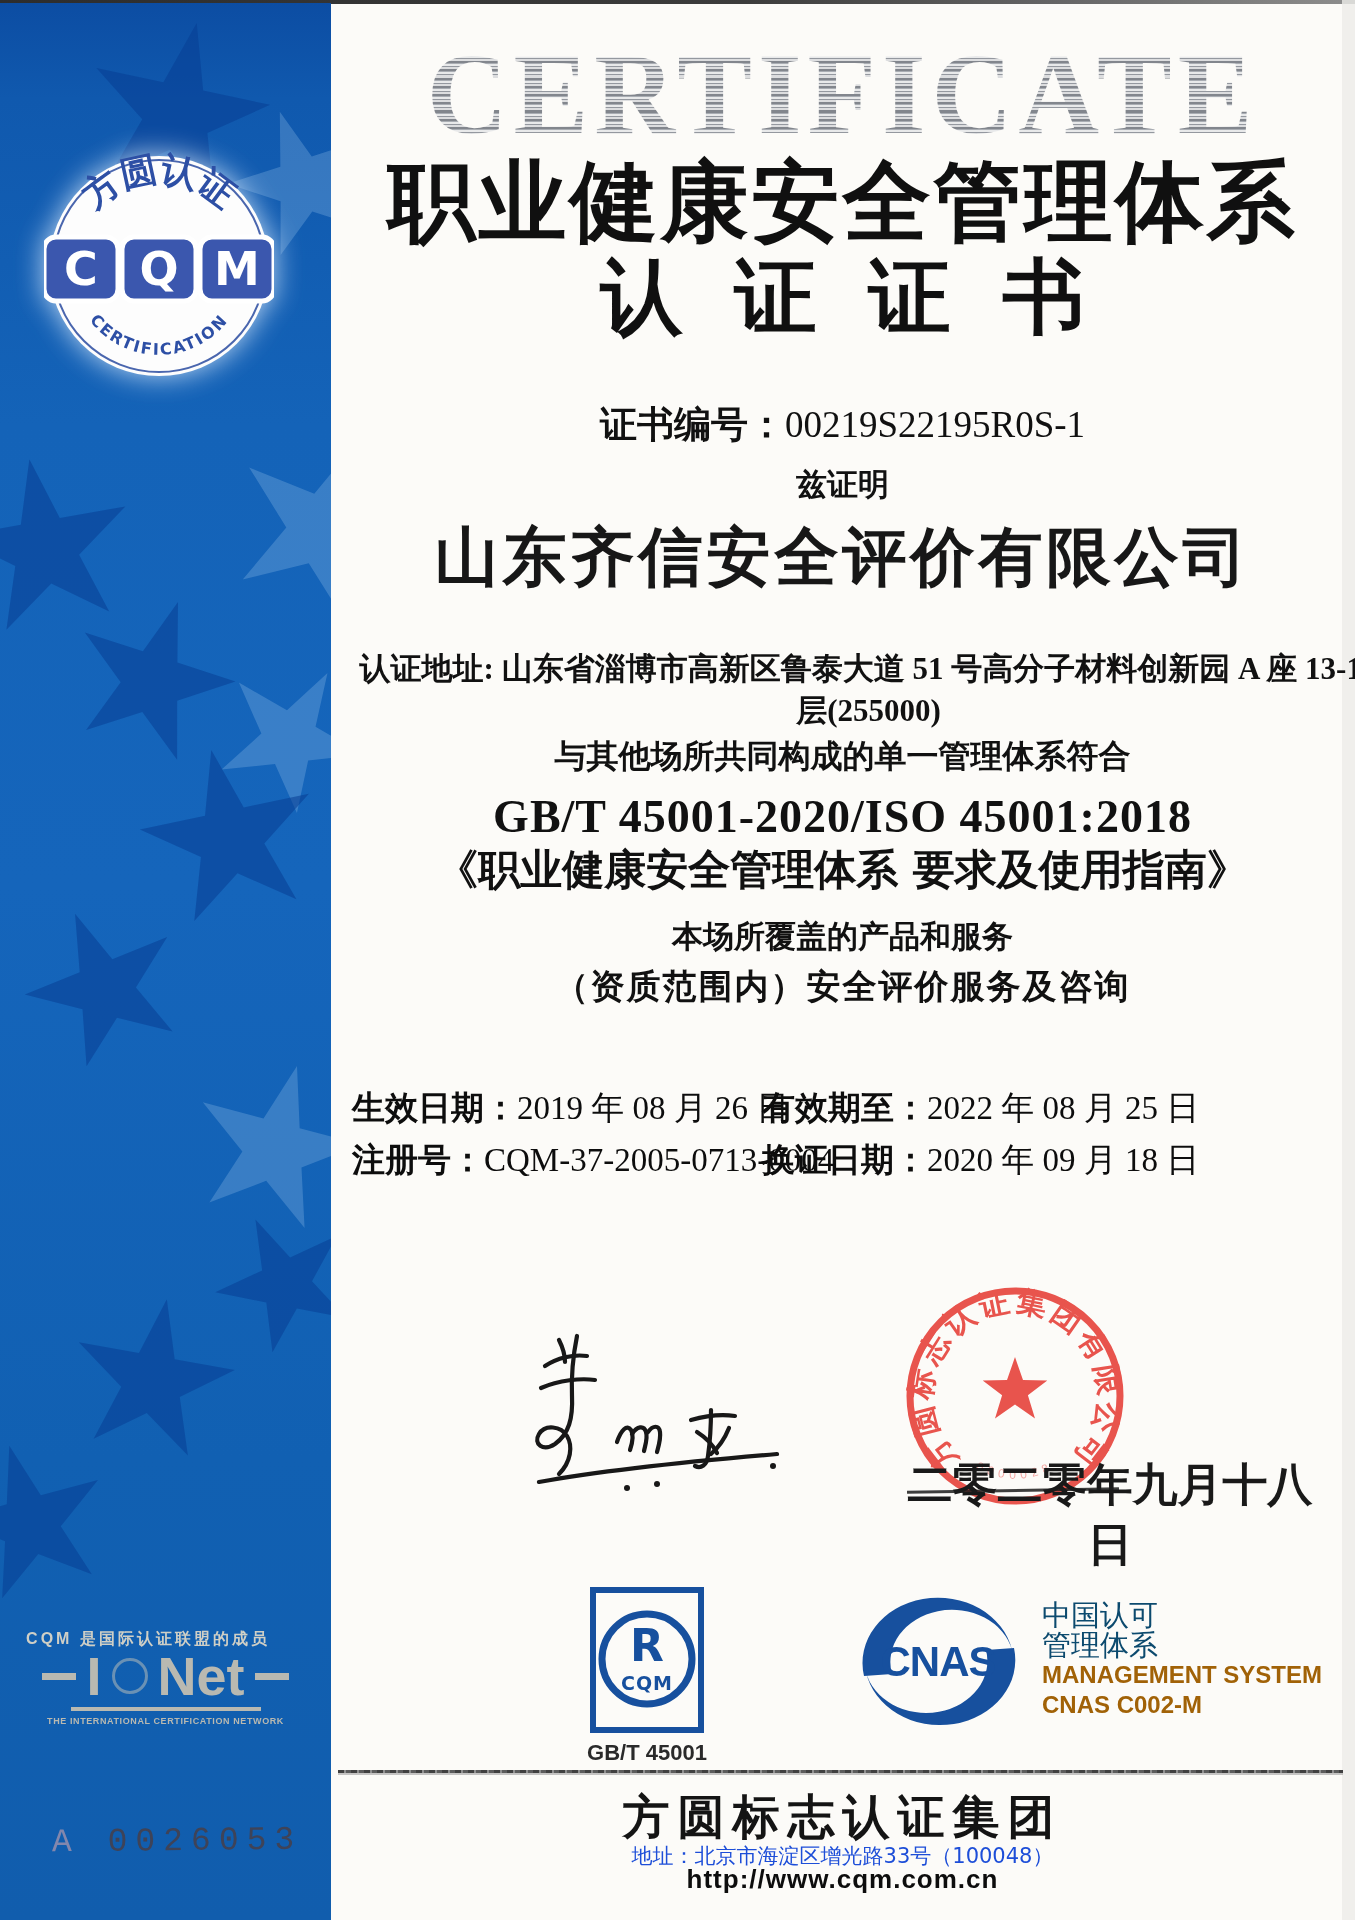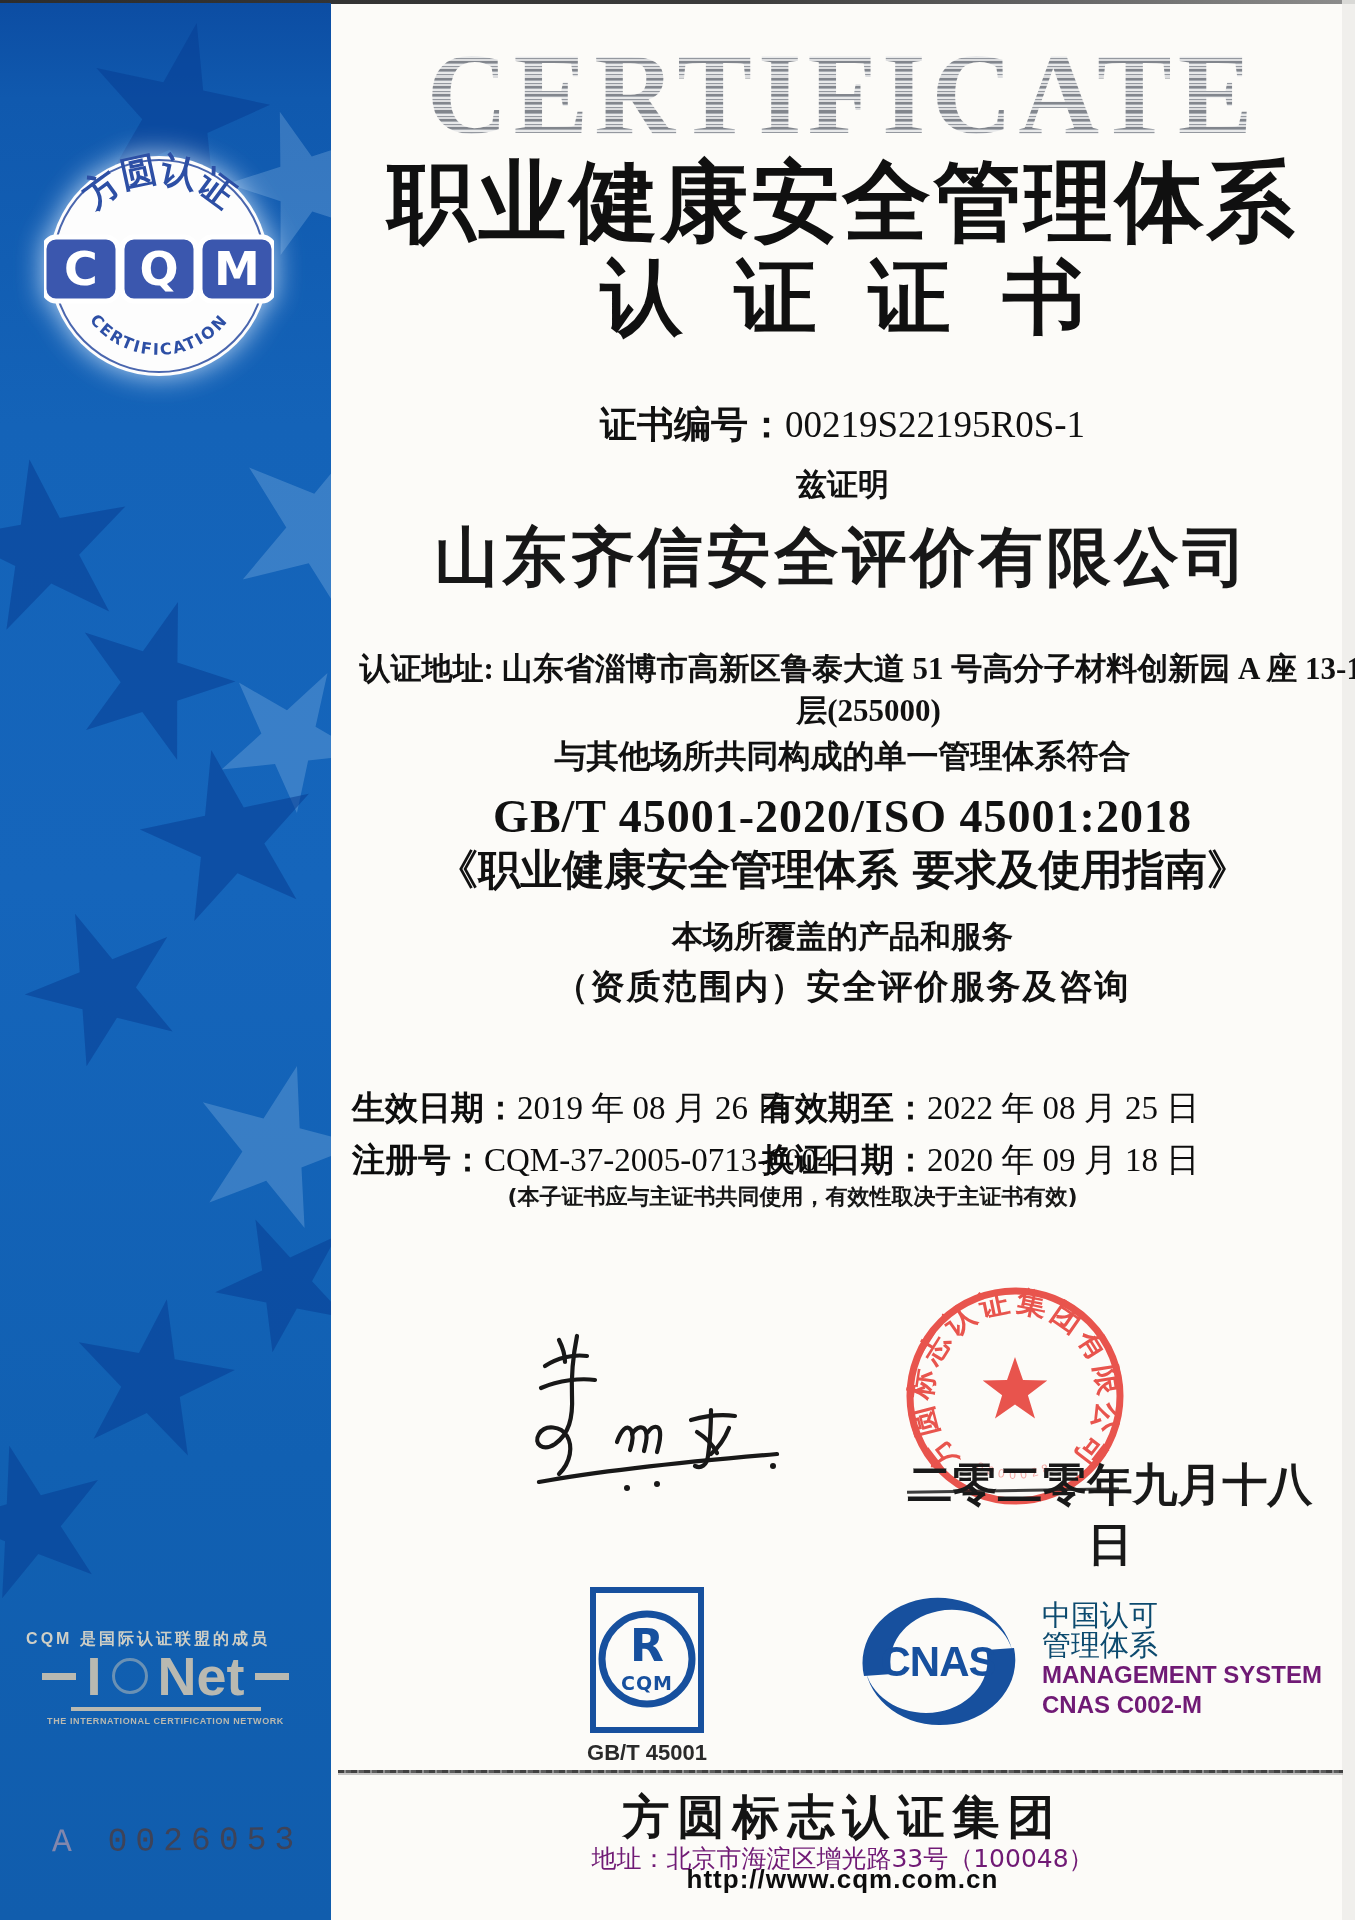--- a/index.html
+++ b/index.html
@@ -73,27 +73,27 @@
   .stamp-strike{left:907px;top:1489px;width:212px;height:3px;background:#1c1c1c;
     transform:rotate(-1deg);opacity:.85;}
 
   
   .rmark{left:588px;top:1585px;width:118px;height:150px;}
   .rmark-caption{left:566px;top:1740px;width:162px;text-align:center;
     font-family:"Liberation Sans",sans-serif;font-weight:bold;font-size:22px;color:#2a2a2a;}
   .cnas-logo{left:856px;top:1586px;width:164px;height:150px;}
   .cnas-text{left:1042px;top:1600px;line-height:30px;white-space:nowrap;}
   .cnas-text .cn{font-size:29px;color:#0c4a6e;font-family:"DejaVu Sans",sans-serif;}
-  .cnas-text .en{font-family:"Liberation Sans",sans-serif;font-weight:bold;font-size:24px;color:#701a75;}
+  .cnas-text .en{font-family:"Liberation Sans",sans-serif;font-weight:bold;font-size:24px;color:#a16207;}
 
   .divider{left:338px;top:1770px;width:1005px;height:3px;
     background:repeating-linear-gradient(90deg,#404040 0 6px,#909090 6px 8px,#5c5c5c 8px 13px);
     box-shadow:0 2px 0 rgba(160,160,160,.6);}
   .orgname{top:1786px;font-weight:bold;font-size:47px;letter-spacing:8px;color:#141414;}
-  .orgaddr{top:1842px;font-family:"DejaVu Sans",sans-serif;font-size:25px;color:#701a75;}
+  .orgaddr{top:1842px;font-family:"DejaVu Sans",sans-serif;font-size:21px;color:#1d4ed8;}
   .orgurl{top:1864px;font-family:"Liberation Sans",sans-serif;font-weight:bold;
     font-size:26px;letter-spacing:1px;color:#0d0d0d;}
 </style>
 </head>
 <body>
 
 <div class="page">
 
   <div class="abs top-line"></div>
   <div class="abs right-band"></div>
@@ -176,21 +176,20 @@
   </div>
   <div class="abs drow" style="left:762px;top:1086px;">
     <span class="lbl">有效期至：</span><span>2022 年 08 月 25 日</span>
   </div>
   <div class="abs drow" style="left:352px;top:1138px;">
     <span class="lbl">注册号：</span><span>CQM-37-2005-0713-0004</span>
   </div>
   <div class="abs drow" style="left:762px;top:1138px;">
     <span class="lbl">换证日期：</span><span>2020 年 09 月 18 日</span>
   </div>
-  <div class="abs note">(本子证书应与主证书共同使用，有效性取决于主证书有效)</div>
 
   <svg class="abs signature" viewBox="0 0 290 180">
     <g fill="none" stroke="#181818" stroke-width="4.2" stroke-linecap="round" stroke-linejoin="round">
       <path d="M62,14 C58,34 56,52 57,74 C58,96 54,112 40,122 C28,130 18,122 24,112 C30,102 46,104 52,114 C58,124 56,140 44,152"></path>
       <path d="M30,44 C42,36 58,32 72,34"></path>
       <path d="M26,66 C44,58 66,56 80,58"></path>
       <path d="M44,18 C48,26 50,34 50,40"></path>
       <path d="M102,120 C106,108 112,102 116,108 C119,113 117,122 115,128"></path>
       <path d="M117,112 C122,104 129,103 131,110 C133,116 130,124 129,129"></path>
       <path d="M133,110 C138,103 144,103 145,110 C146,117 143,126 142,130"></path>

